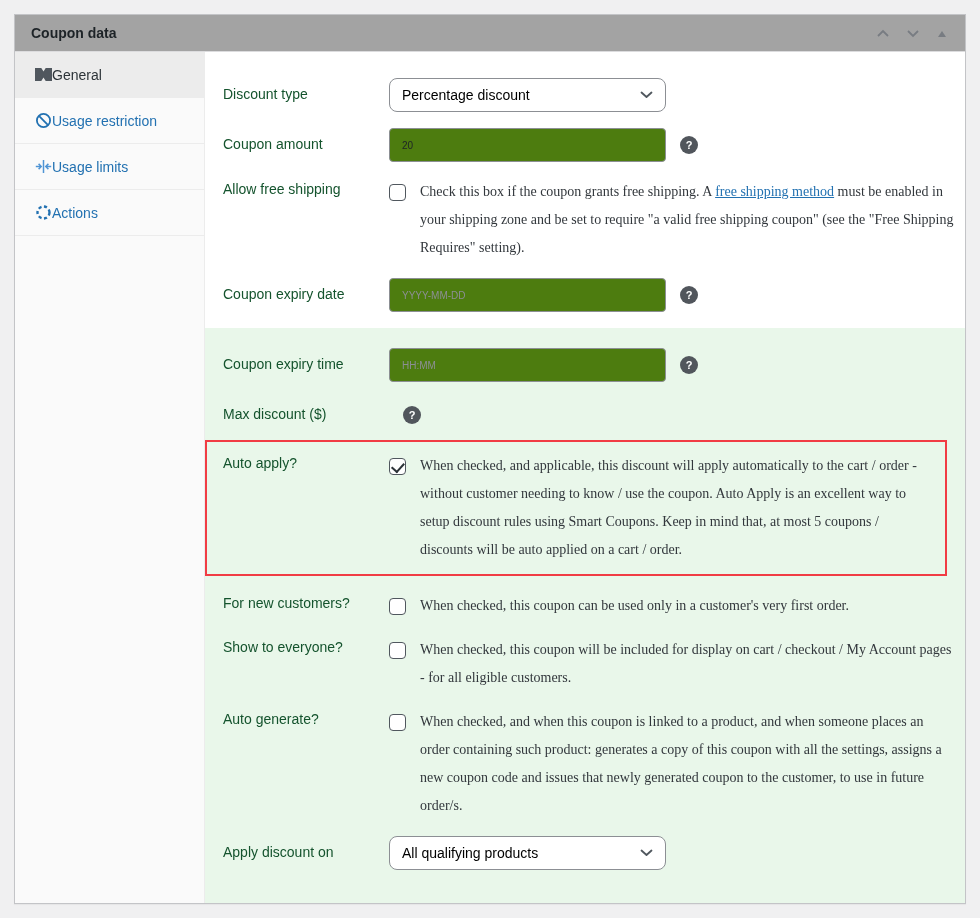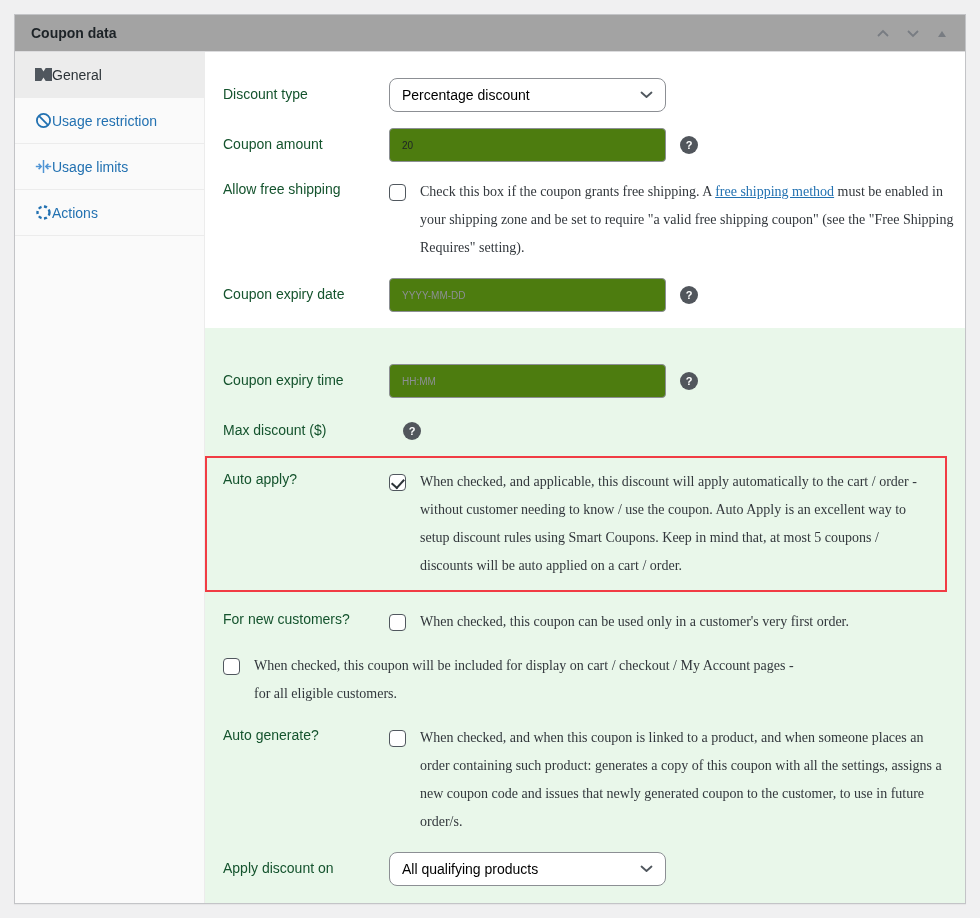--- a/index.html
+++ b/index.html
@@ -46,21 +46,21 @@
     cursor:pointer;
   }
   .wc-tabs li .tab-label { font-size:14px; color:#2271b1; }
   .wc-tabs li.active { background:#ececec; }
   .wc-tabs li.active .tab-label { color:#2c3338; }
   .tab-icon { width:17px; display:flex; justify-content:center; line-height:0; }
 
   
   .panel-content { flex:1; display:flex; flex-direction:column; background:#fff; min-width:0; }
   .section-white { padding-top:10px; }
-  .section-green { background:#e9f7ea; flex:1; padding-top:20px; }
+  .section-green { background:#e9f7ea; flex:1; padding-top:4px; }
 
   .form-row { display:flex; margin:16px 0; padding-left:18px; }
   .form-row > label {
     width:166px; flex-shrink:0; font-size:14px; color:#14532d;
   }
   .label-input { padding-top:8px; }
   .label-cb { padding-top:3px; }
   .field { display:flex; align-items:flex-start; position:relative; }
 
   .select {
@@ -263,20 +263,21 @@
 
           <div class="form-row">
             <label class="label-cb">For new customers?</label>
             <div class="field">
               <input type="checkbox" style="">
               <span class="cb-text">When checked, this coupon can be used only in a customer's very first order.</span>
             </div>
           </div>
 
           <div class="form-row">
+            <label class="label-cb">Show to everyone?</label>
             <div class="field">
               <input type="checkbox" style="">
               <span class="cb-text">When checked, this coupon will be included for display on cart / checkout / My Account pages - for all eligible customers.</span>
             </div>
           </div>
 
           <div class="form-row">
             <label class="label-cb">Auto generate?</label>
             <div class="field">
               <input type="checkbox" style="">

